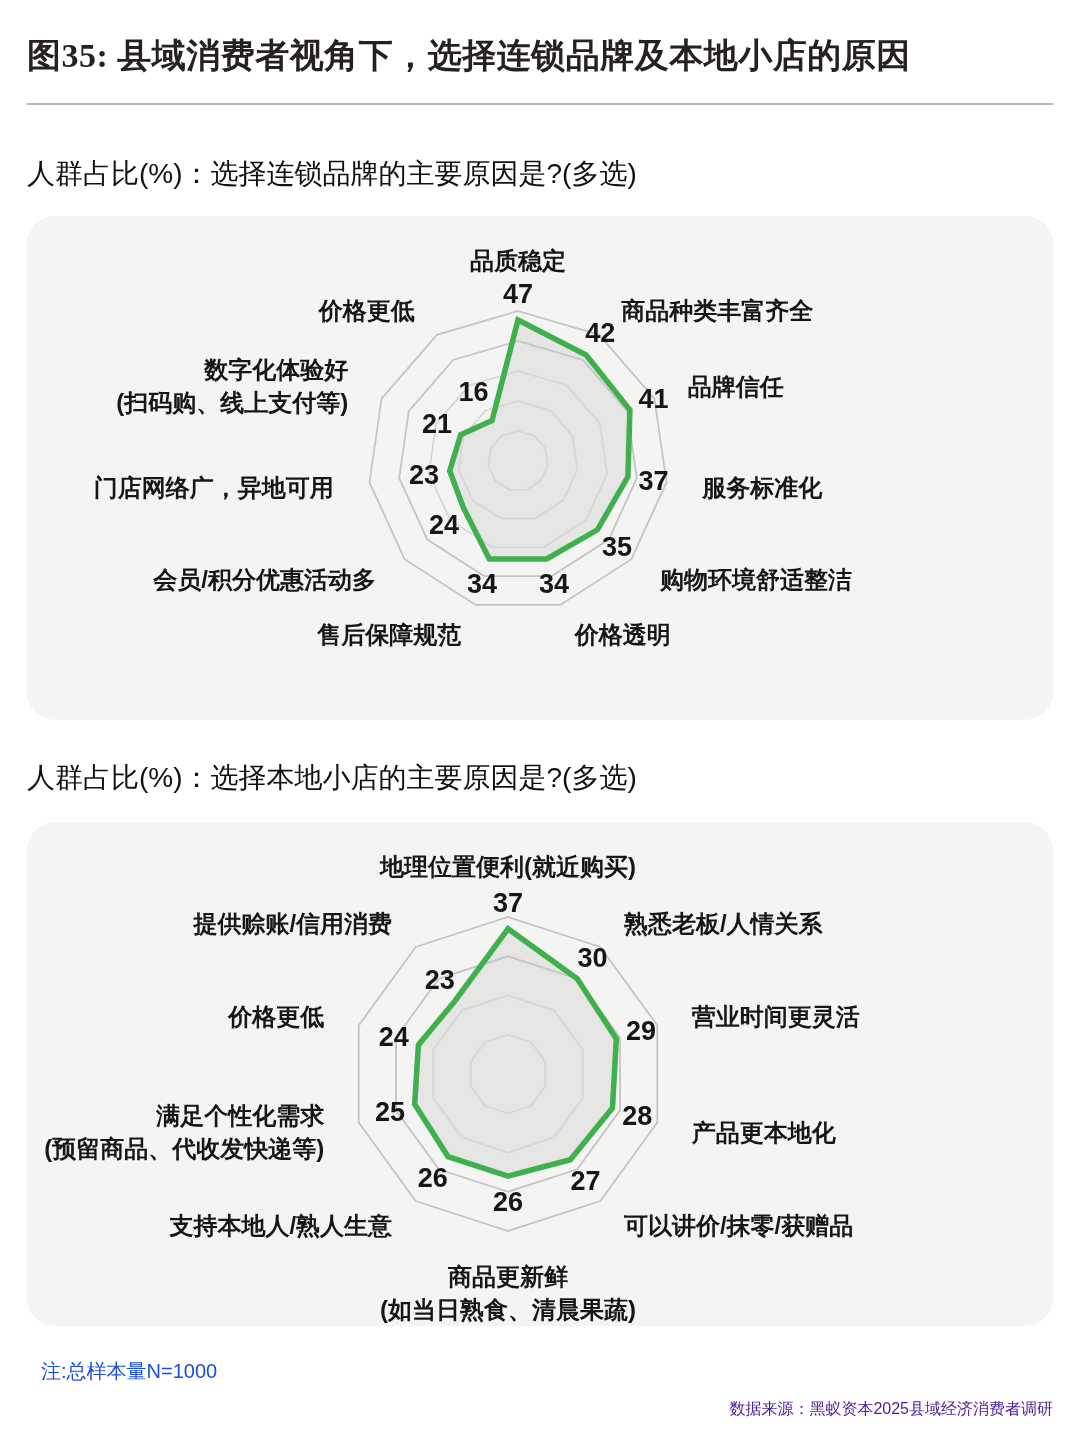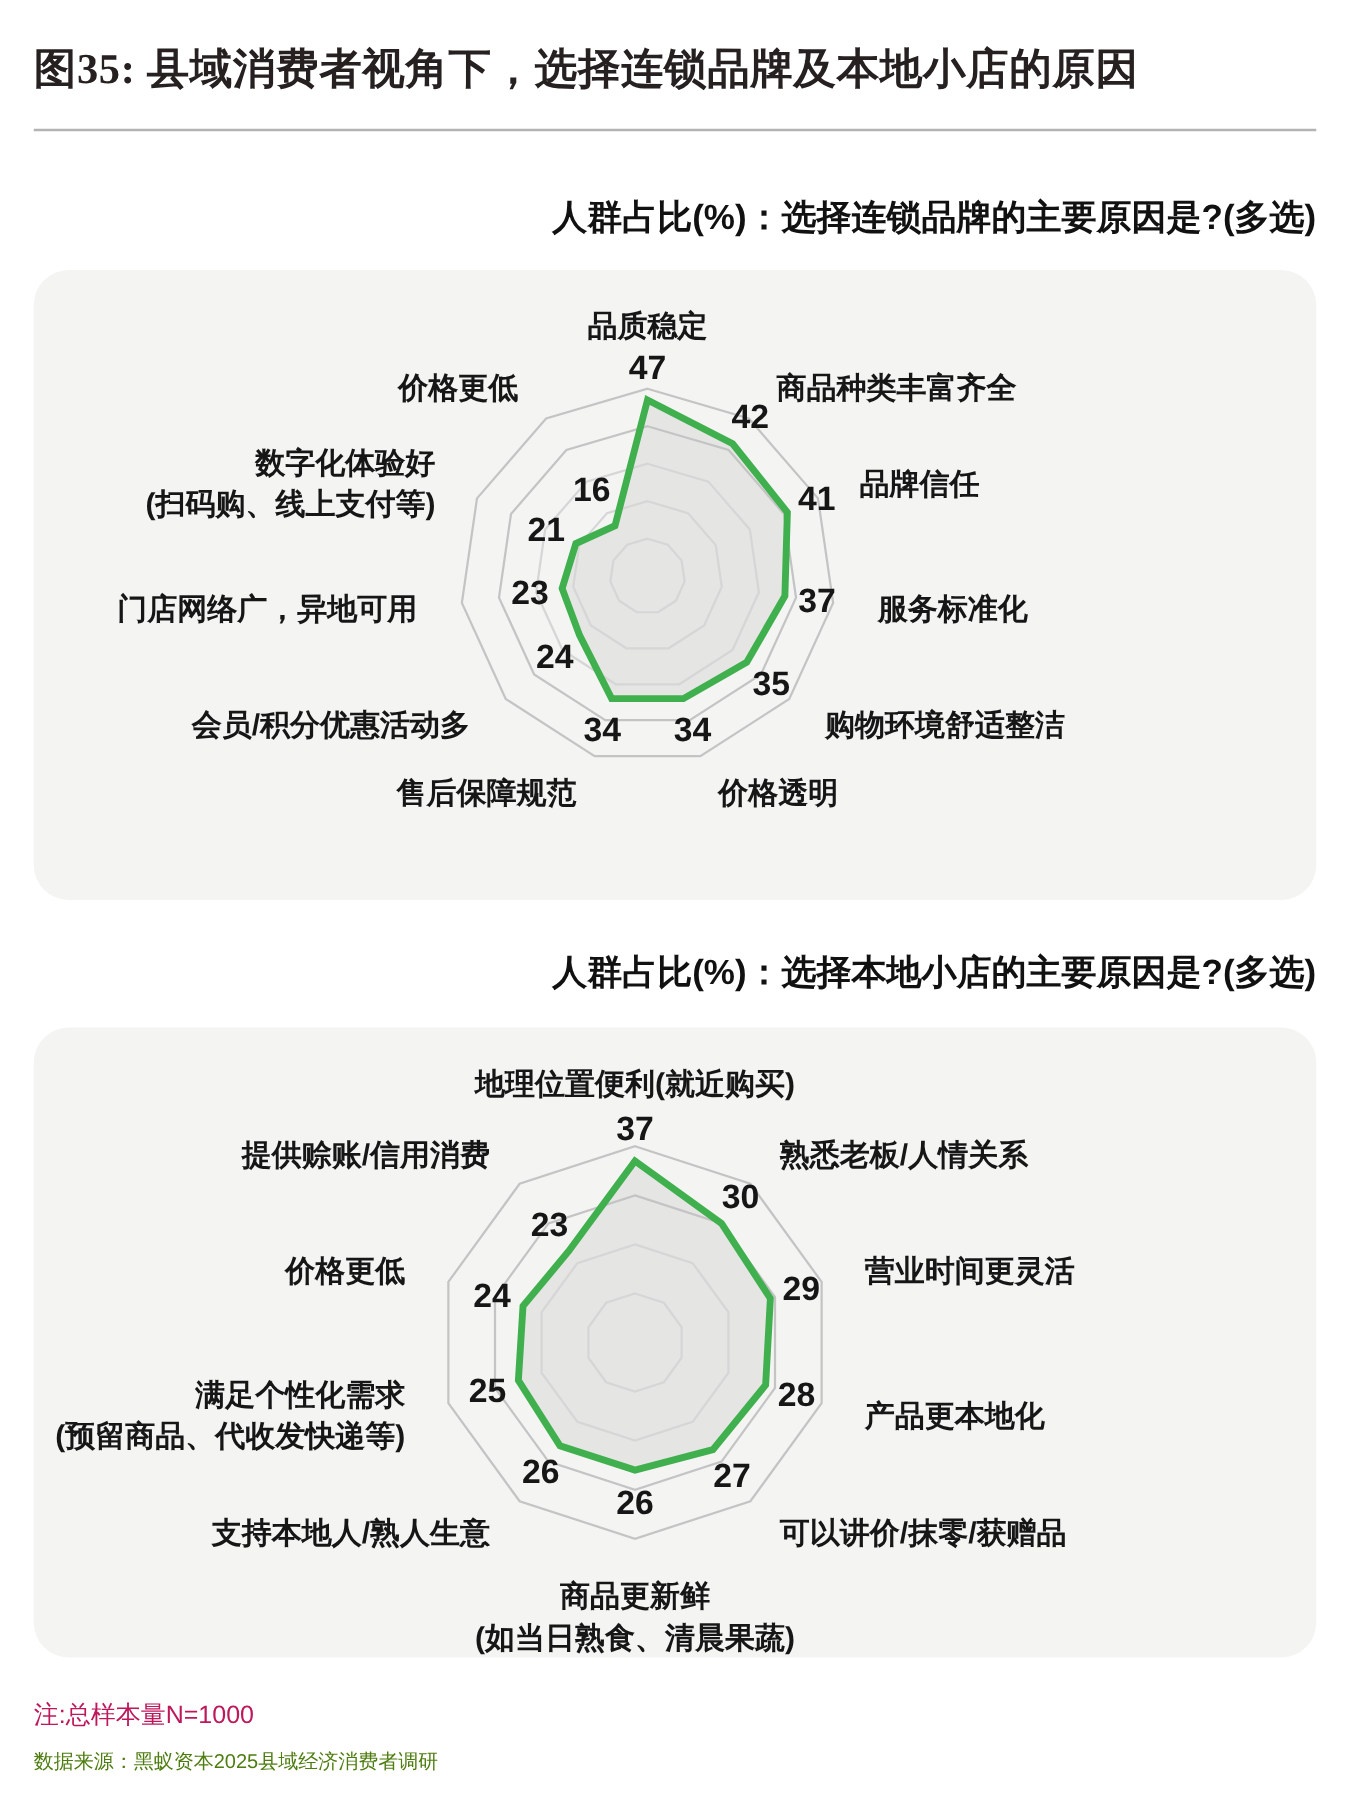--- a/index.html
+++ b/index.html
@@ -12,39 +12,39 @@
   .main-title{
     margin:36px 0 0;
     font-size:34px;line-height:1.2;font-weight:bold;
     color:#262120;letter-spacing:.5px;font-family:Liberation Serif, serif;
   }
   .divider{
     border:none;border-top:2px solid #b3b3b3;
     margin:26px 0 0;
   }
   .chart-title{
-    margin:0;text-align:right;
-    font-size:28px;line-height:33px;font-weight:bold;color:#111111;
+    margin:0;text-align:left;
+    font-size:28px;line-height:33px;font-weight:normal;color:#111111;
   }
   .chart-title.first{margin-top:52px;}
   .chart-title.second{margin-top:41px;}
   .panel{
     background:#f4f4f3;border-radius:28px;
     width:1026px;height:504px;
   }
   .panel.first{margin-top:26px;}
   .panel.second{margin-top:28px;}
   .panel svg{display:block;}
   .note{
-    margin:32px 0 0;
-    font-size:20px;color:#be185d;
+    margin:32px 14px 0;
+    font-size:20px;color:#1d4ed8;
   }
   .source{
     margin:14px 0 0;
-    font-size:16px;color:#4d7c0f;
+    font-size:16px;color:#4c1d95;text-align:right;
   }
 </style>
 </head>
 <body>
 
 <div class="page">
 
   <h1 class="main-title">图35: 县域消费者视角下，选择连锁品牌及本地小店的原因</h1>
   <hr class="divider">
 

